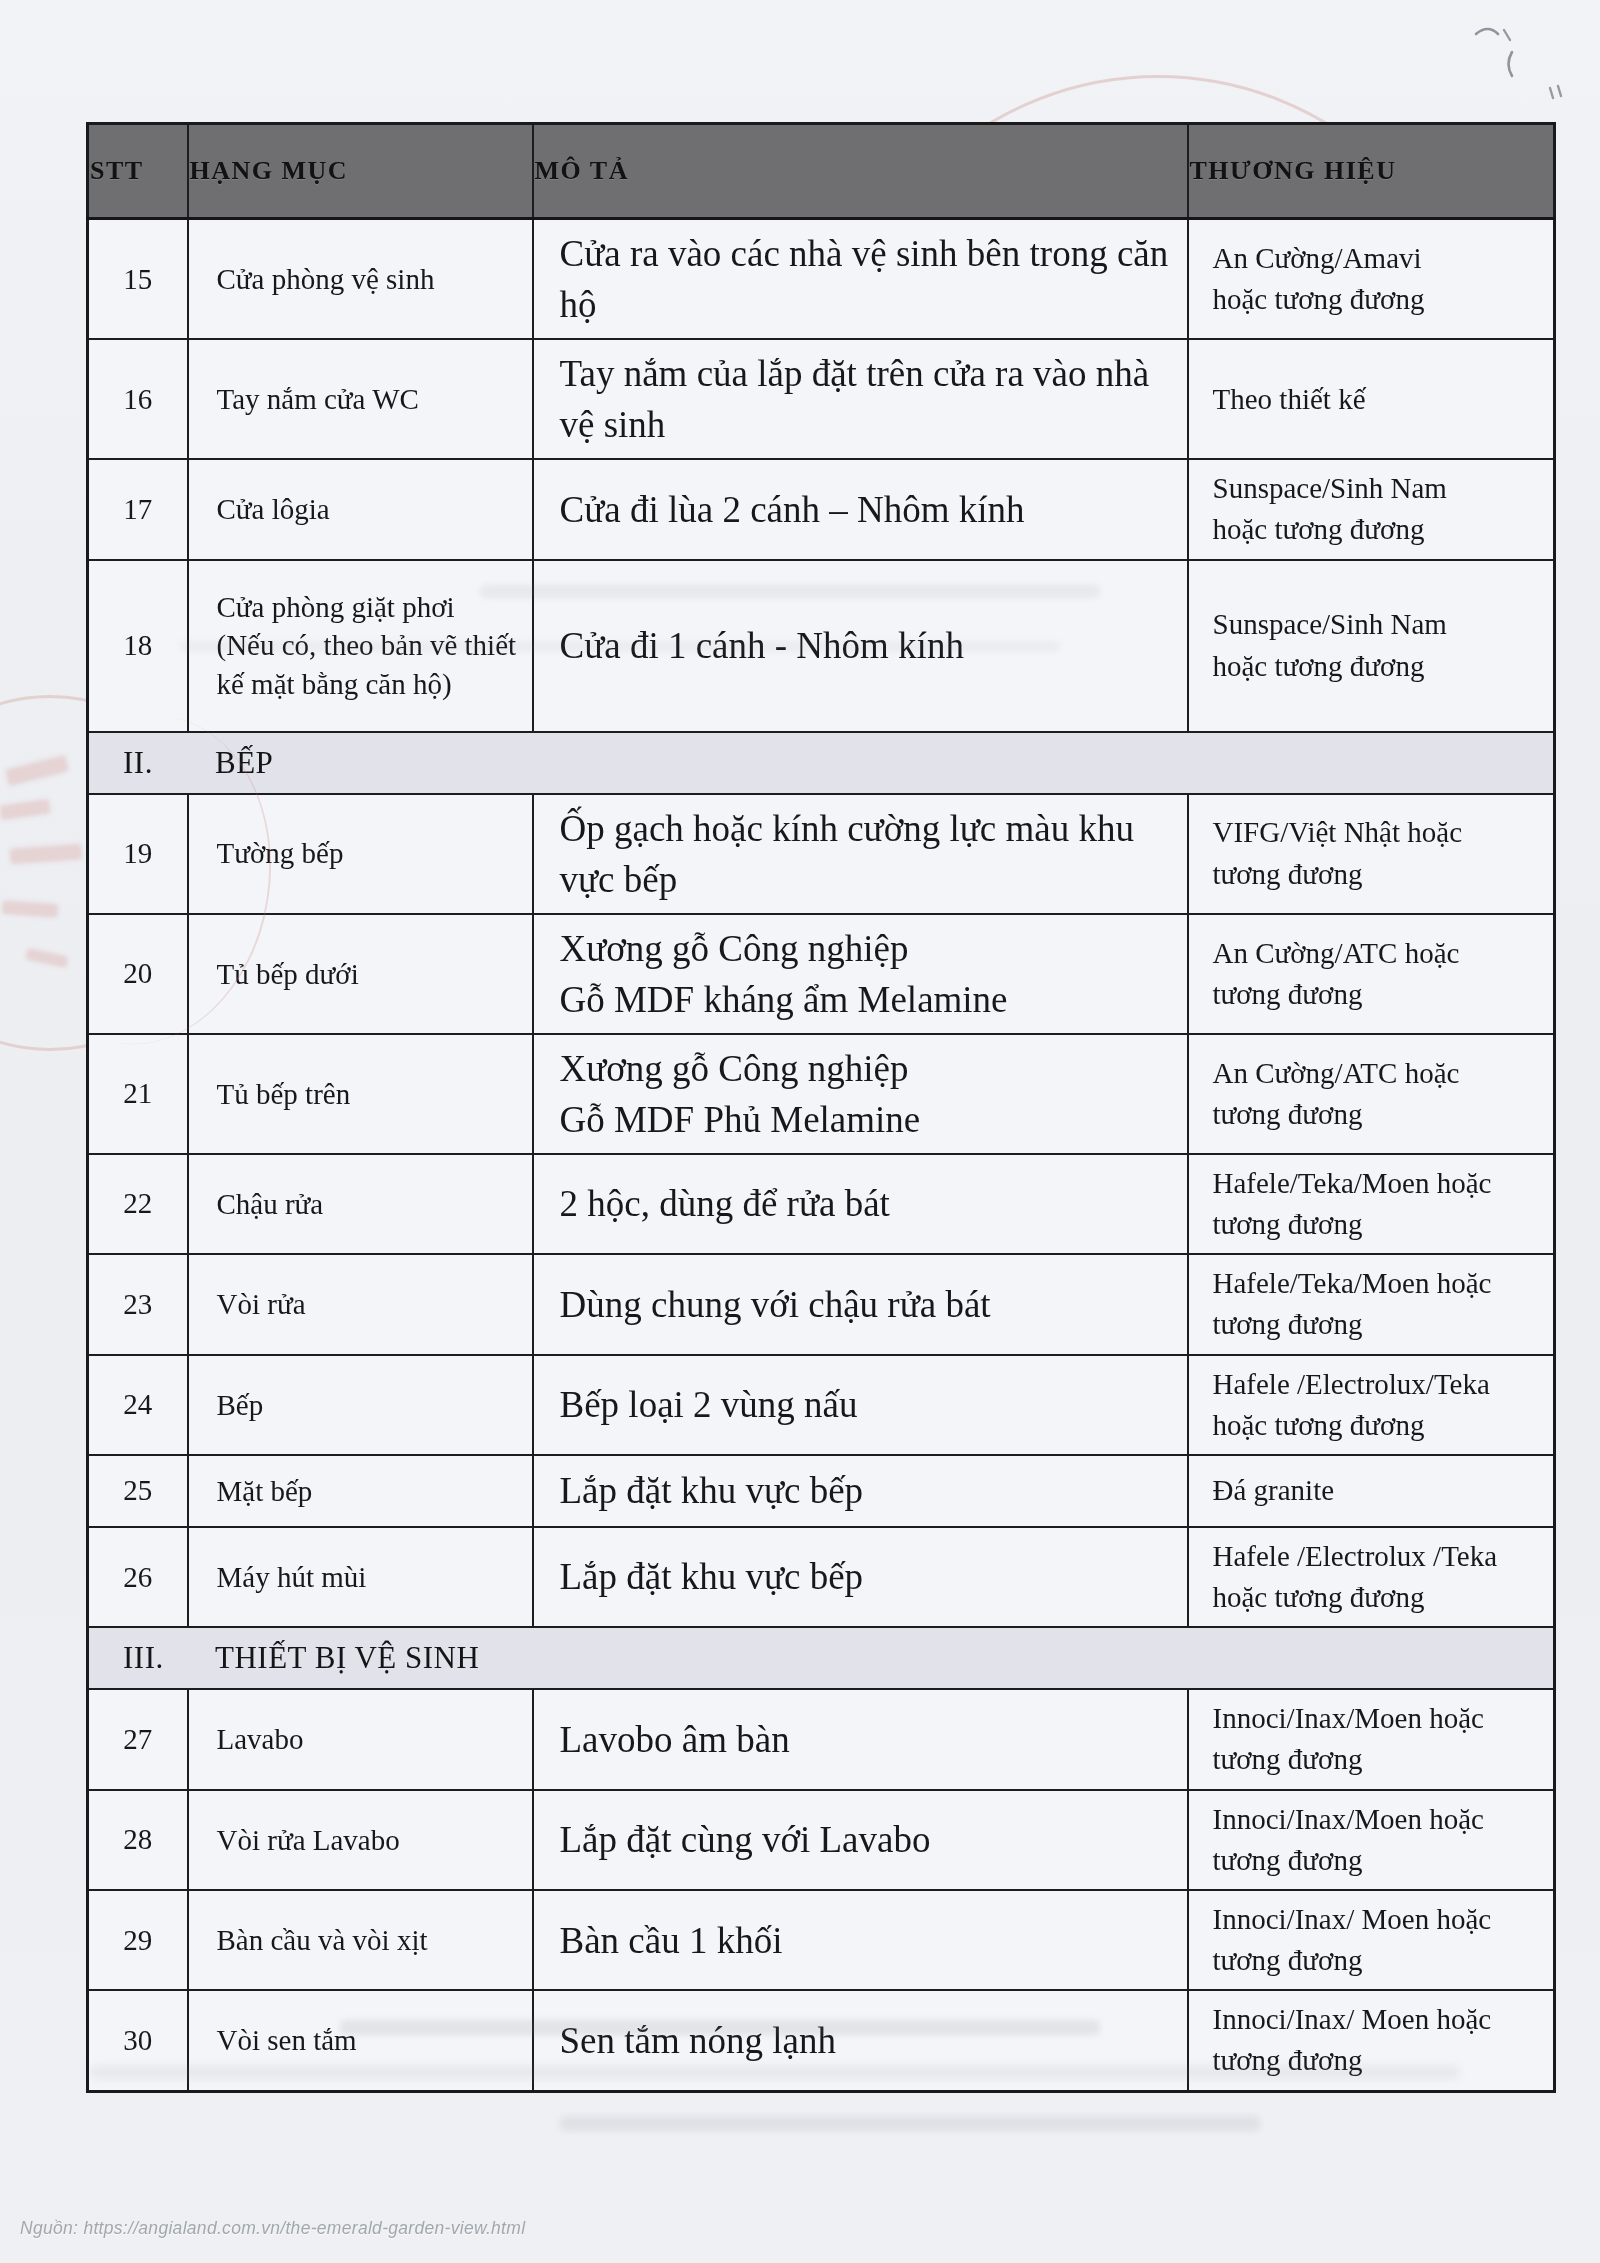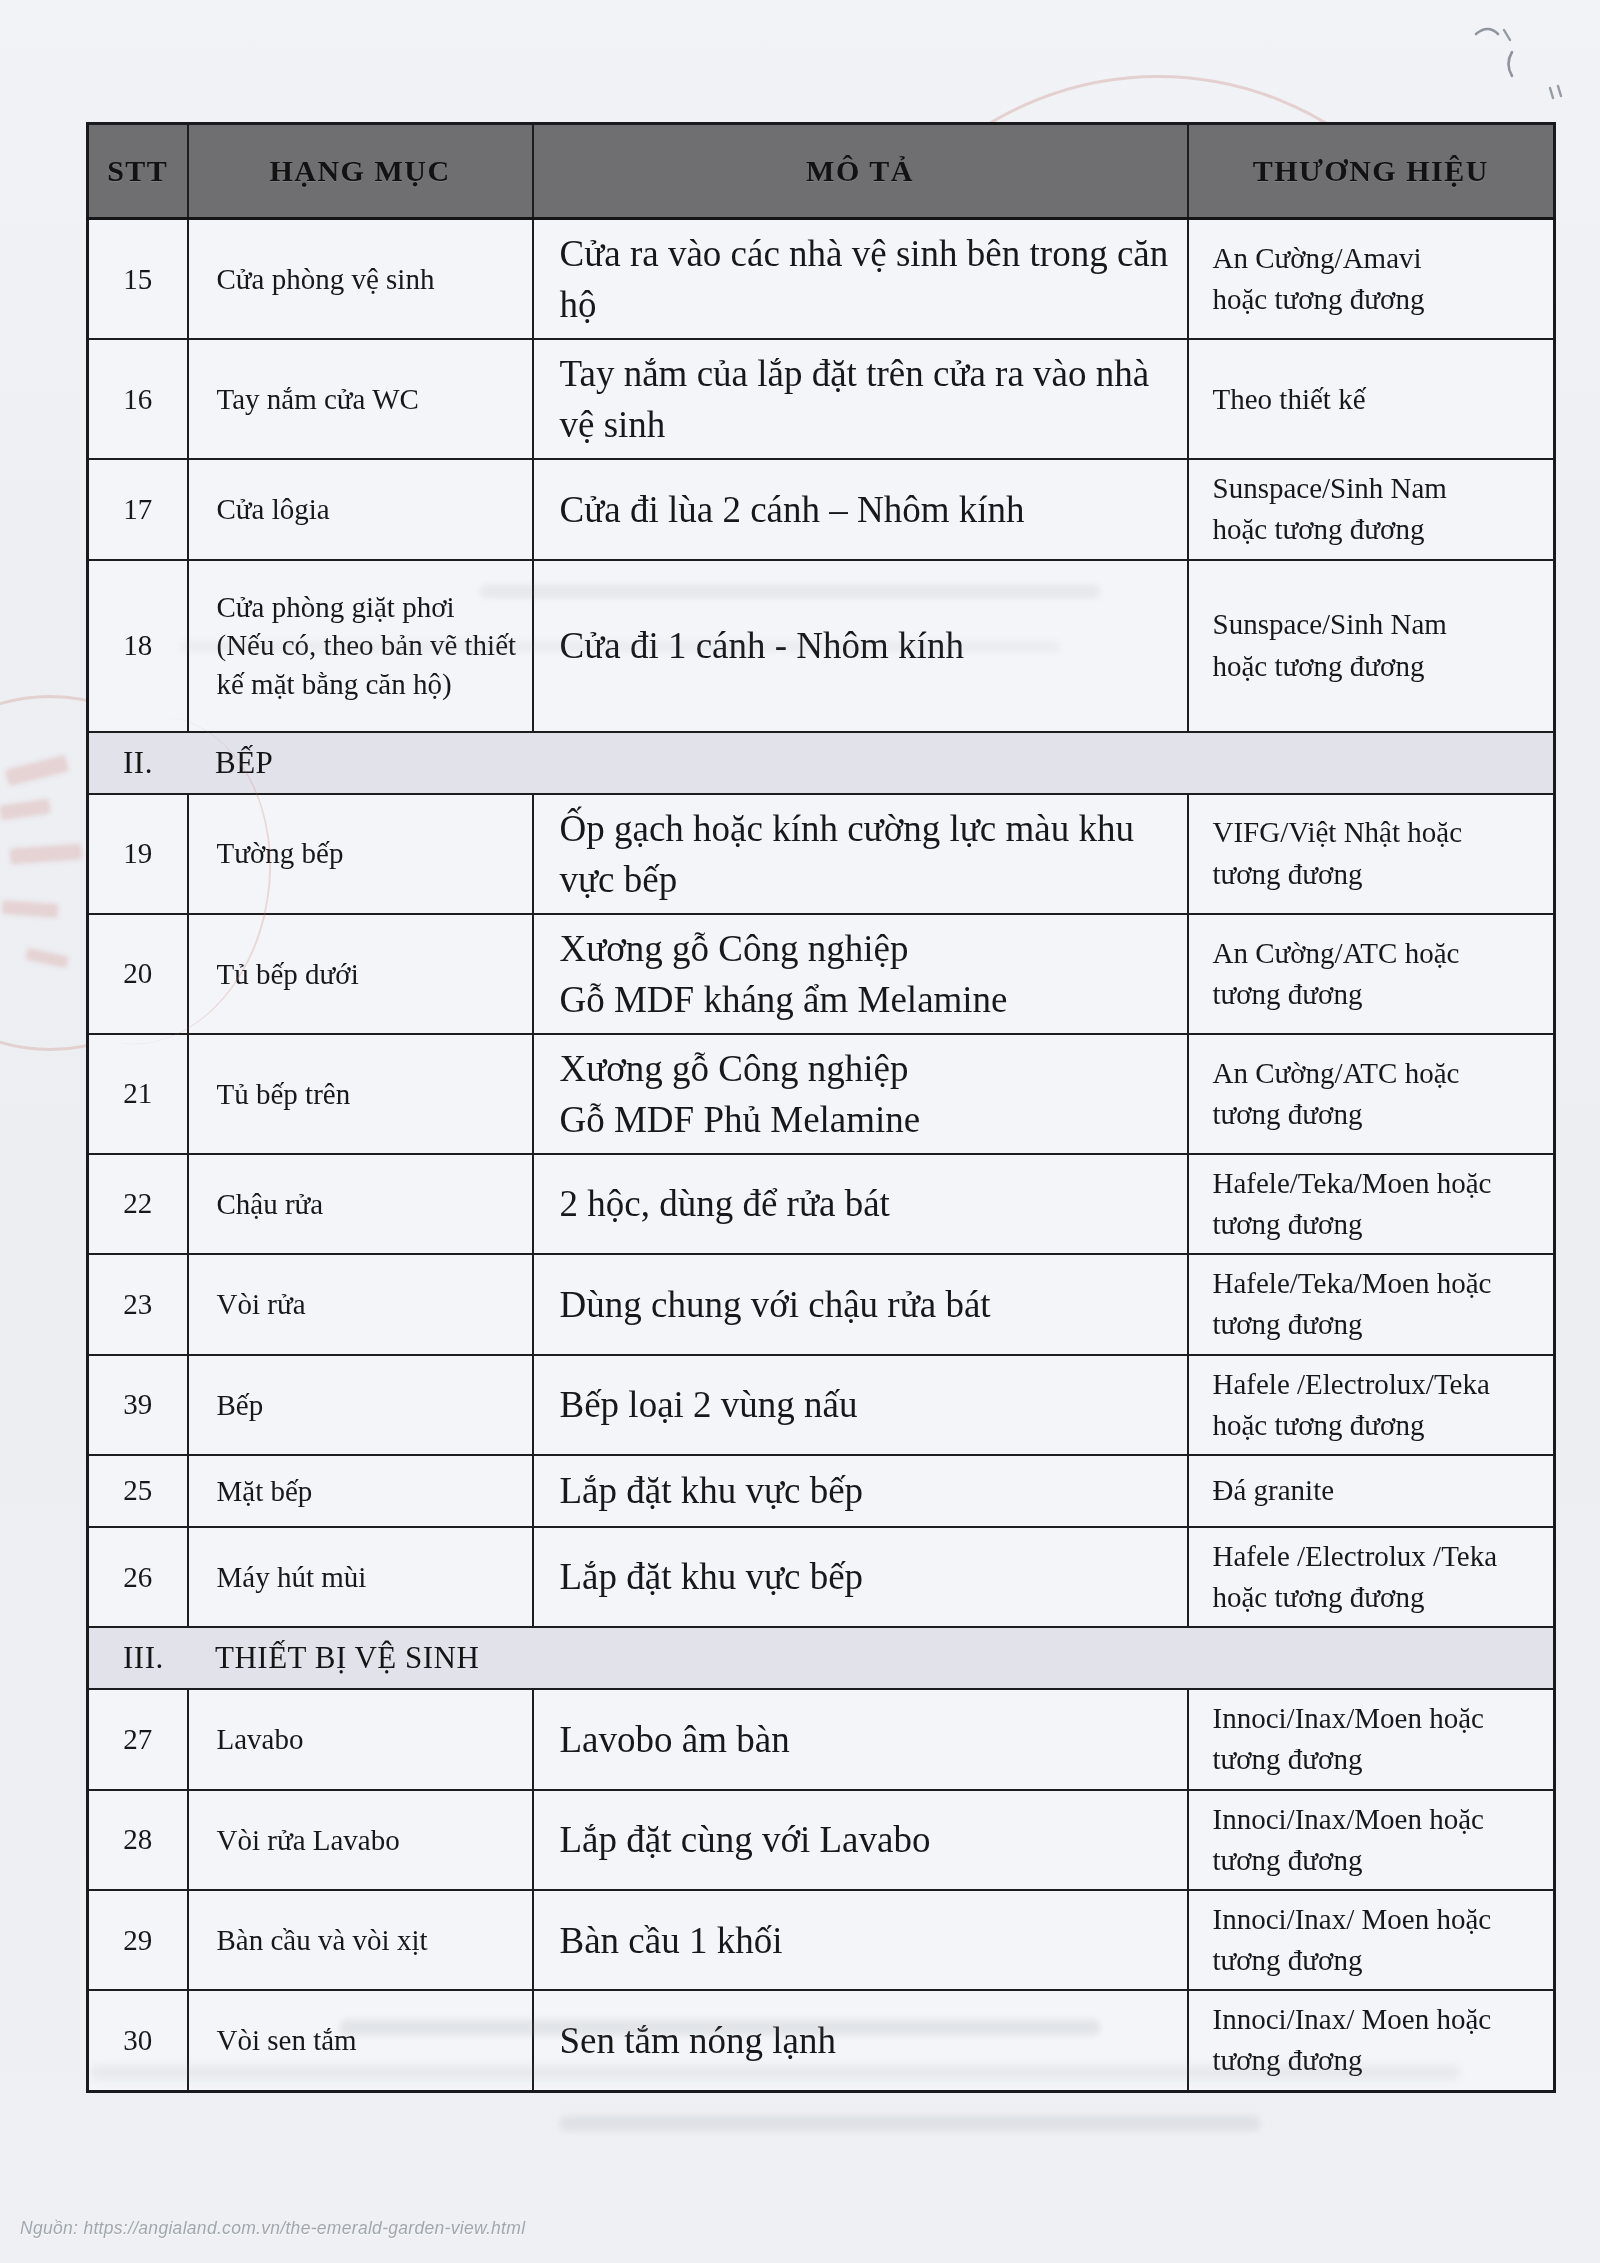--- a/index.html
+++ b/index.html
@@ -41,21 +41,21 @@
     border-collapse:collapse;table-layout:fixed;
     background:#f3f5f8;
   }
   .spec-table th,.spec-table td{
     border:2px solid #1d1d1f;vertical-align:middle;
     font-family:"Liberation Serif","DejaVu Serif",serif;
     color:#17181a;background:#f3f5f8;background-clip:padding-box;
   }
   .spec-table thead th{
     background:#6f6f72;color:#121212;height:90px;
-    font-size:30px;font-weight:bold;letter-spacing:1.5px;text-align:center;
+    font-size:26px;font-weight:bold;letter-spacing:1.5px;text-align:left;
     border-bottom:3px solid #151517;text-shadow:0 1px 0 rgba(255,255,255,0.12);
   }
   .spec-table{border:3px solid #1a1a1c;}
   .spec-table tbody tr{height:100px;}
   .spec-table tbody tr.row-short{height:72px;}
   .spec-table tbody tr.row-tall{height:172px;}
   .spec-table tbody tr.section-row{height:62px;}
   td.cell-stt{text-align:center;font-size:29px;}
   td.cell-category{padding:8px 14px 8px 28px;font-size:29px;line-height:1.32;}
   td.cell-desc{padding:8px 16px 8px 26px;font-size:37px;line-height:1.38;}
@@ -226,21 +226,21 @@
       <td class="cell-desc">
         <span class="line">Dùng chung với chậu rửa bát</span>
 
       </td>
       <td class="cell-brand">
         <span class="line">Hafele/Teka/Moen hoặc</span>
         <span class="line">tương đương</span>
       </td>
     </tr>
         <tr>
-      <td class="cell-stt">39</td>
+      <td class="cell-stt">24</td>
       <td class="cell-category">Bếp</td>
       <td class="cell-desc">
         <span class="line">Bếp loại 2 vùng nấu</span>
 
       </td>
       <td class="cell-brand">
         <span class="line">Hafele /Electrolux/Teka</span>
         <span class="line">hoặc tương đương</span>
       </td>
     </tr>

